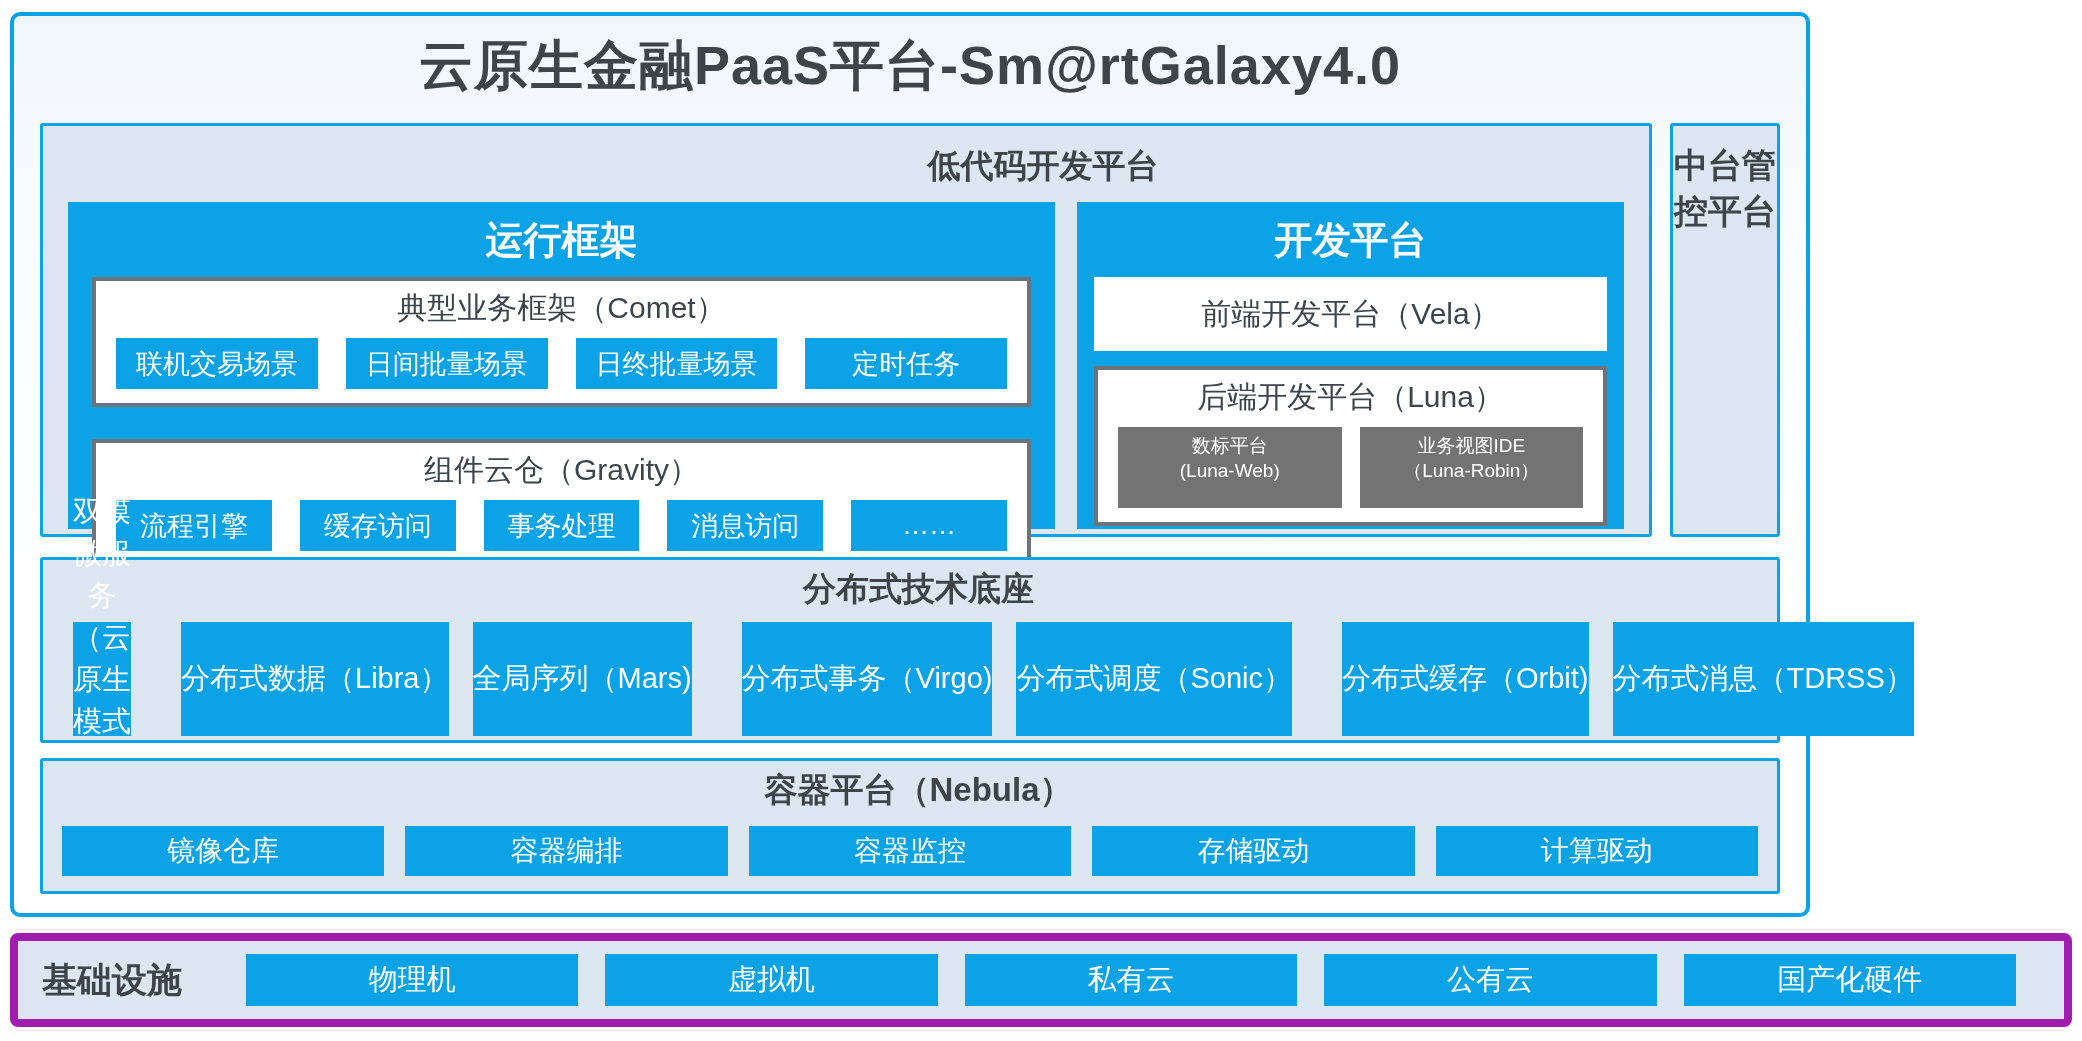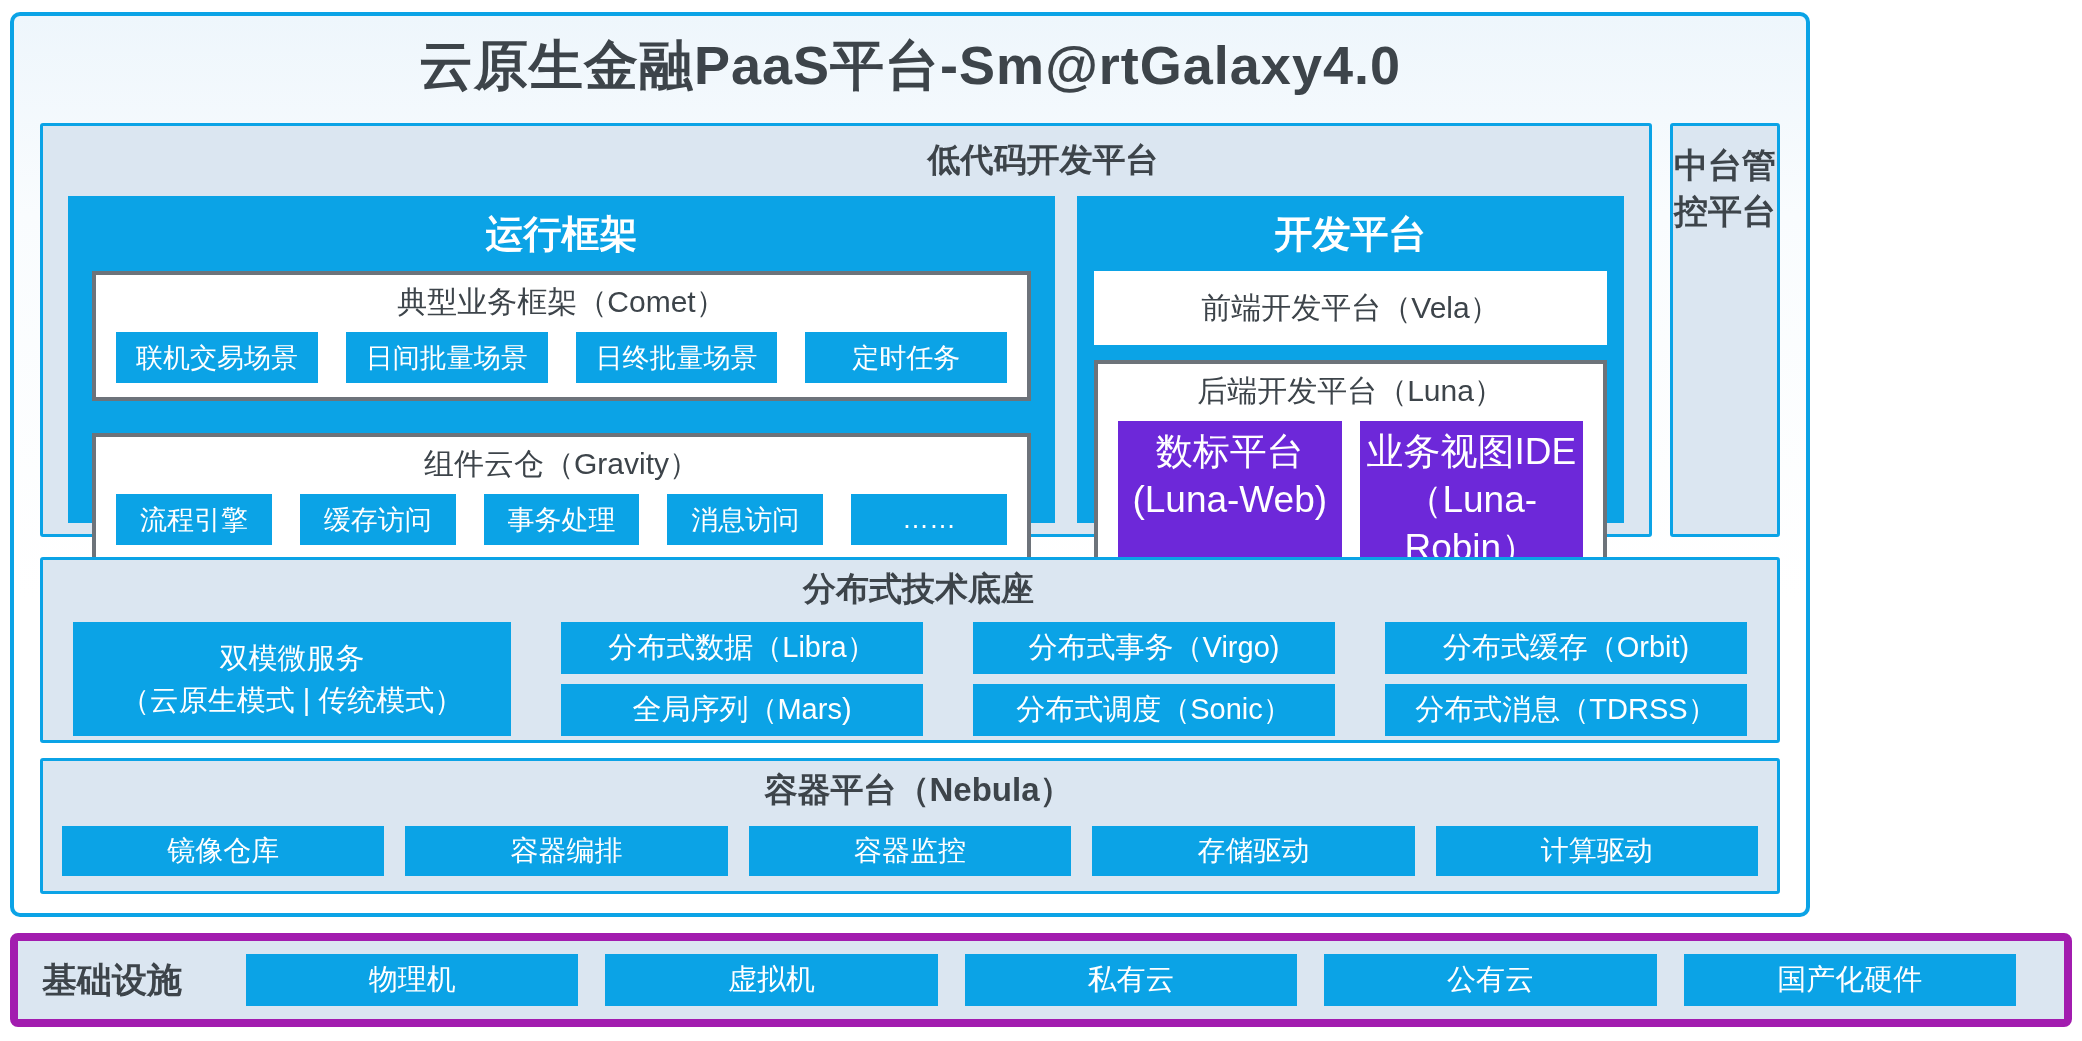--- a/index.html
+++ b/index.html
@@ -9,49 +9,49 @@
   }
   .main-frame{
     position:absolute;left:10px;top:12px;width:1800px;height:905px;box-sizing:border-box;
     border:4px solid #0ba3e6;border-radius:10px;
     background:linear-gradient(180deg,#eef6fc 0%,#f9fcfe 22%,#ffffff 65%);
   }
   .app-title{margin-top:14px;text-align:center;font-size:54px;font-weight:bold;color:#3d444a;letter-spacing:1px;}
   .section{box-sizing:border-box;border:3px solid #0ba3e6;border-radius:3px;background:#dbe6f1;}
   .row1{position:absolute;left:26px;right:26px;top:107px;height:414px;display:flex;gap:18px;}
   .lowcode{width:1612px;position:relative;}
-  .lowcode-title{margin-top:12px;text-align:center;position:relative;left:197px;font-size:33px;font-weight:bold;}
+  .lowcode-title{margin-top:18px;text-align:center;position:relative;left:197px;font-size:33px;font-weight:bold;}
   .panels{display:flex;margin:13px 25px 0;gap:22px;height:327px;}
   .blue-panel{background:#0ba3e6;color:#ffffff;box-sizing:border-box;}
   .panel-runtime{width:987px;}
   .panel-dev{flex:1;}
   .panel-title{text-align:center;font-size:38px;font-weight:bold;margin:13px 0 11px;}
   .white-box{background:#ffffff;border:4px solid #6d737a;box-sizing:border-box;margin:0 24px;color:#3d444a;}
   .wb-title{text-align:center;font-size:30px;margin-top:7px;}
   .wb-buttons{display:flex;gap:28px;padding:9px 20px 14px;}
   .btn{background:#0ba3e6;color:#ffffff;font-size:27px;height:51px;flex:1;
        display:flex;align-items:center;justify-content:center;white-space:nowrap;}
   .gap14{margin-top:32px;}
   .vela-box{margin:0 17px;height:74px;background:#ffffff;color:#3d444a;font-size:30px;
             display:flex;align-items:center;justify-content:center;}
   .luna-box{margin:15px 17px 0;background:#ffffff;border:4px solid #6d737a;box-sizing:border-box;color:#3d444a;}
   .luna-buttons{display:flex;gap:18px;padding:9px 20px 14px;}
-  .btn2{flex:1;background:#6d28d9;color:#ffffff;font-size:37px;line-height:1.3;text-align:center;
+  .btn2{flex:1;background:#737373;color:#ffffff;font-size:19px;line-height:1.3;text-align:center;
         padding:7px 0 25px;}
   .midplat{flex:1;display:flex;flex-direction:column;}
   .mid-title{margin-top:17px;text-align:center;font-size:34px;font-weight:bold;}
   .mid-buttons{display:flex;flex-direction:column;margin:38px 40px 0;gap:37px;}
   .mid-btn{height:66px;background:#0ba3e6;color:#ffffff;font-size:30px;
            display:flex;align-items:center;justify-content:center;}
   .row2{position:absolute;left:26px;right:26px;top:541px;height:186px;}
   .band-title{margin-top:7px;text-align:center;font-size:33px;font-weight:bold;padding-left:17px;}
   .dist-content{display:flex;margin:10px 30px 0;gap:50px;height:114px;}
   .dual-box{width:438px;background:#0ba3e6;color:#ffffff;font-size:29px;line-height:1.45;
             display:flex;flex-direction:column;align-items:center;justify-content:center;text-align:center;}
-  .dist-col{flex:1;display:flex;flex-direction:column;gap:10px;}
+  .dist-col{flex:1;display:flex;gap:24px;}
   .dist-btn{flex:1;background:#0ba3e6;color:#ffffff;font-size:29px;
             display:flex;align-items:center;justify-content:center;white-space:nowrap;}
   .row3{position:absolute;left:26px;right:26px;top:742px;height:136px;}
   .cont-buttons{display:flex;margin:13px 19px 0;gap:21px;height:50px;}
   .cont-btn{flex:1;background:#0ba3e6;color:#ffffff;font-size:28px;
             display:flex;align-items:center;justify-content:center;white-space:nowrap;}
   .infra-bar{
     position:absolute;left:10px;top:933px;width:2062px;height:94px;box-sizing:border-box;
     border:8px solid #a21caf;border-radius:8px;background:#dbe6f1;
     display:flex;align-items:center;

